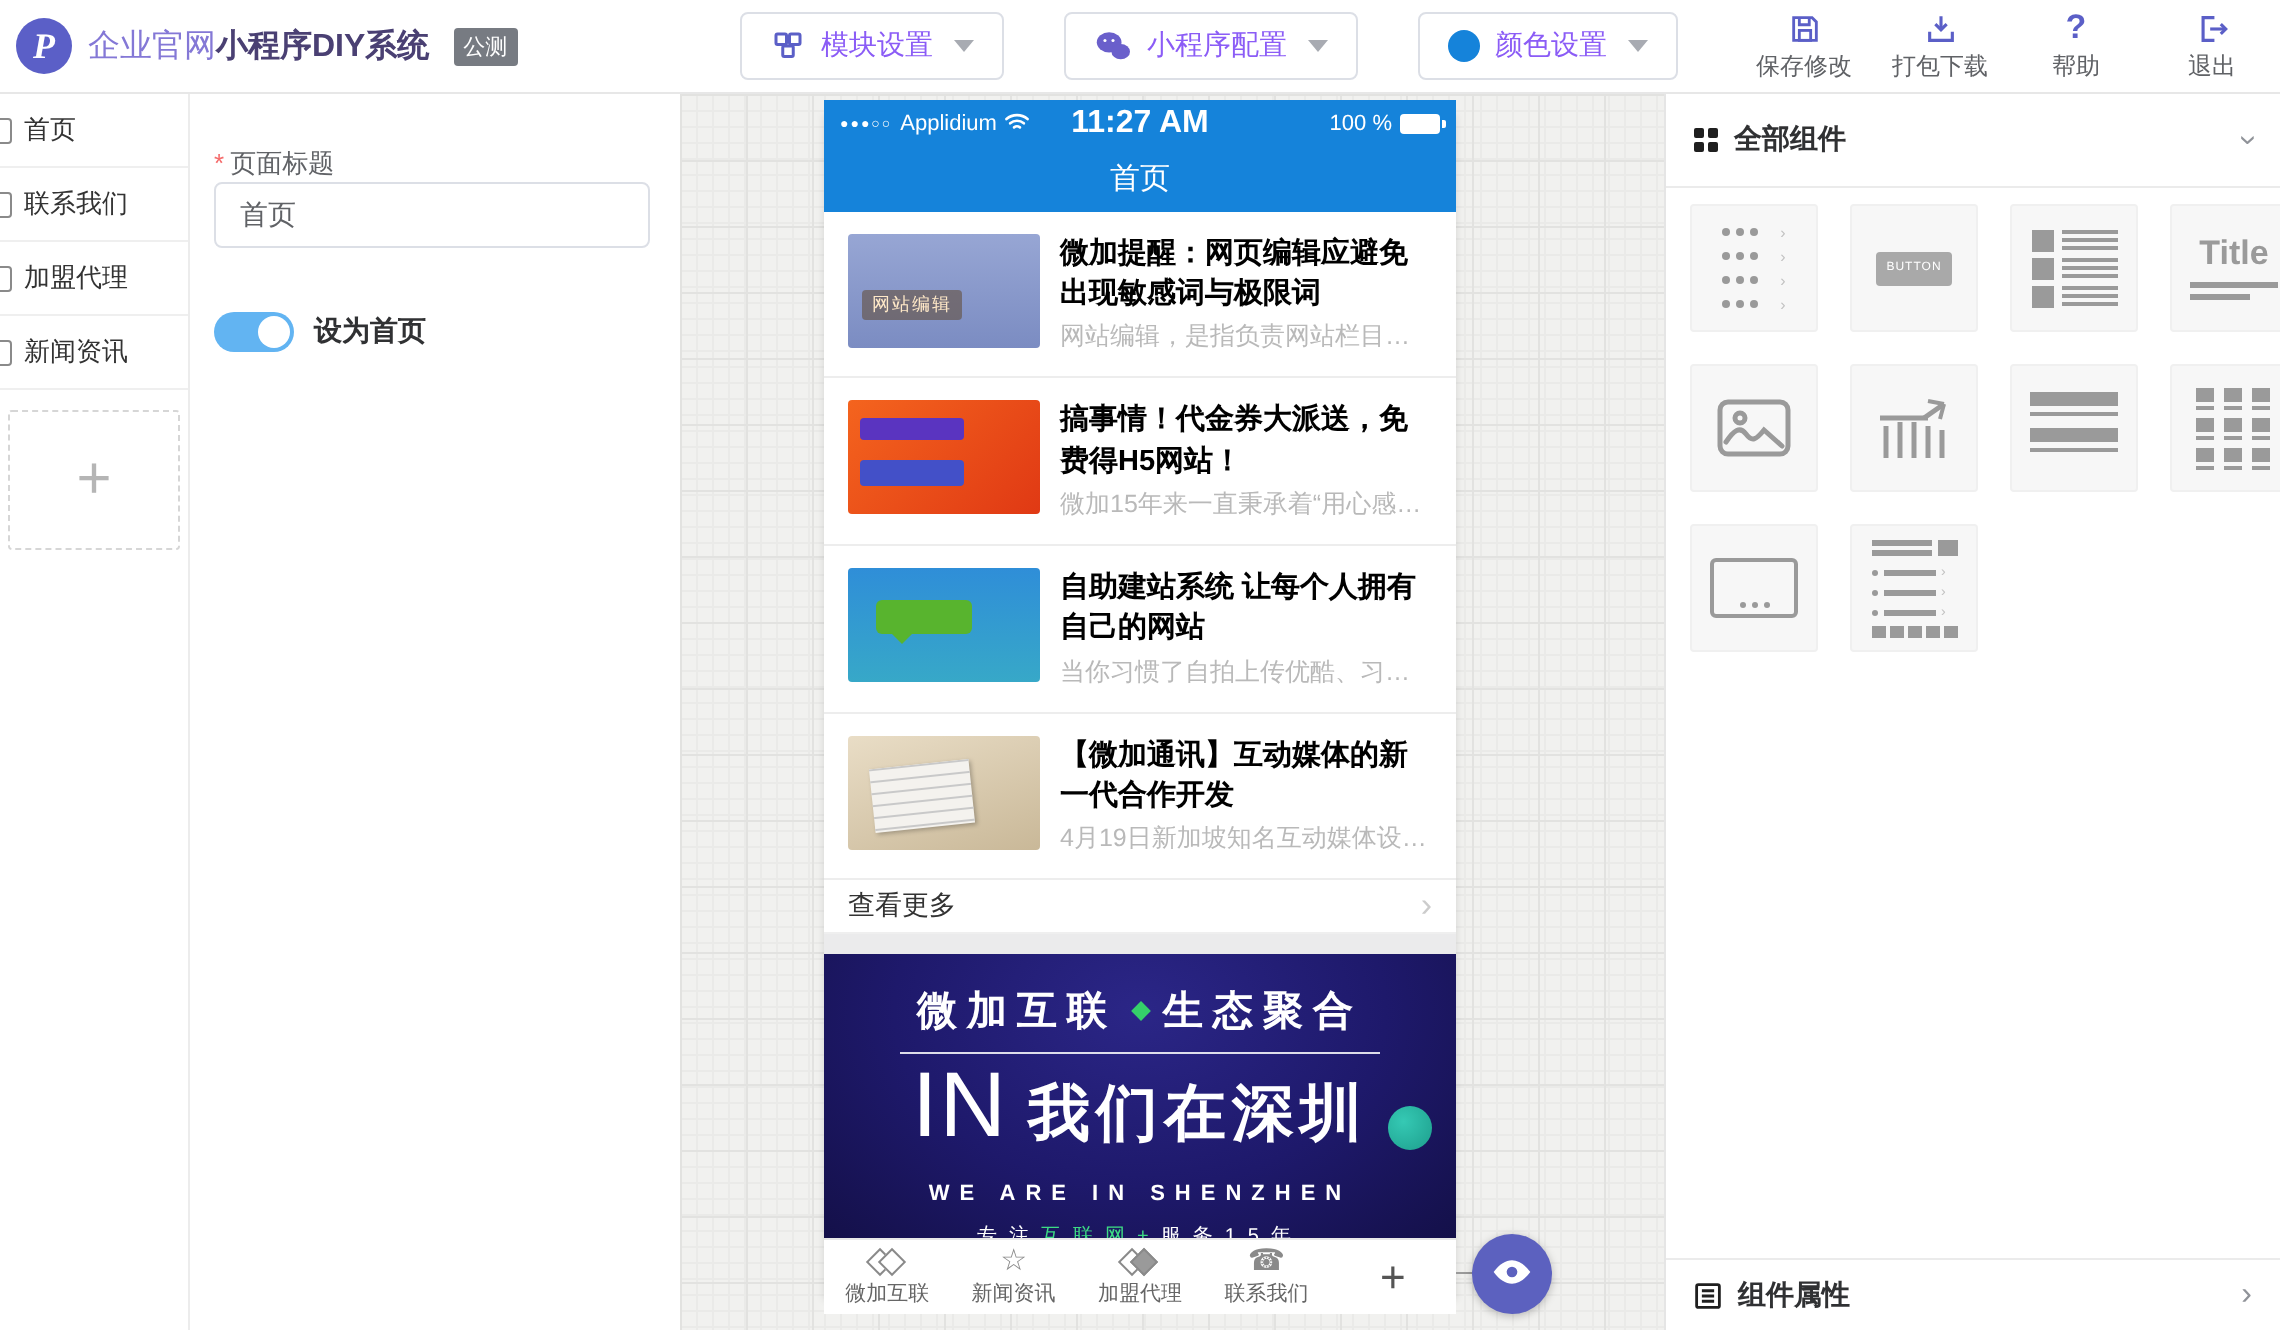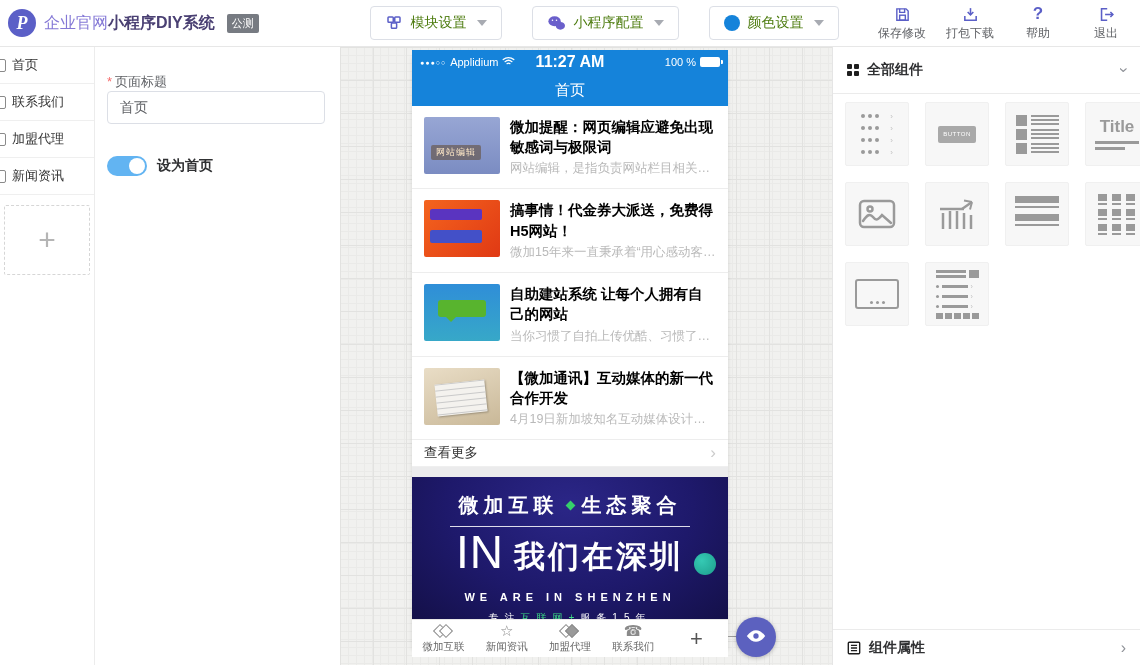--- a/index.html
+++ b/index.html
@@ -13,21 +13,21 @@
   .logo { width:28px; height:28px; border-radius:50%; background:var(--accent,#5b50c5); color:#fff;
           display:flex; align-items:center; justify-content:center; font-family:"Liberation Serif",serif;
           font-style:italic; font-weight:bold; font-size:18px; }
   .brand-title { font-size:16px; white-space:nowrap; }
   .brand-title .t1 { color:var(--title-light,#8478d6); }
   .brand-title .t2 { color:var(--title-dark,#4a4073); font-weight:bold; }
   .badge { background:#777b82; color:#fff; font-size:11px; padding:2px 5px; border-radius:2px; margin-left:4px; }
 
   .toolbar-center { flex:1; display:flex; justify-content:center; gap:30px; }
   .dd-btn { display:flex; align-items:center; gap:8px; height:34px; padding:0 14px;
-            border:1px solid #dcdfe6; border-radius:4px; background:#fff; font-size:14px; color:#4d7c0f; cursor:pointer; }
+            border:1px solid #dcdfe6; border-radius:4px; background:#fff; font-size:14px; color:#8b5cf6; cursor:pointer; }
   .dd-btn svg { display:block; }
   .caret { width:0; height:0; border-left:5px solid transparent; border-right:5px solid transparent;
            border-top:6px solid #a8abb2; margin-left:2px; }
   .color-dot { width:16px; height:16px; border-radius:50%; background:var(--phone-blue,#1583da); }
 
   .toolbar-right { display:flex; gap:20px; padding-right:10px; flex:none; }
   .action { display:flex; flex-direction:column; align-items:center; justify-content:center; gap:2px;
             font-size:12px; color:#606266; cursor:pointer; min-width:48px; }
   .action .aicon { color:var(--accent,#5b5fc7); height:18px; display:flex; align-items:flex-end; }
   .action .aicon.qmark { font-size:17px; font-weight:bold; line-height:18px; }
@@ -69,21 +69,21 @@
   .sb-left { display:flex; align-items:center; gap:4px; flex:1; }
   .sb-dots { font-size:7px; letter-spacing:1px; }
   .sb-time { flex:none; font-weight:bold; font-size:16px; }
   .sb-right { flex:1; display:flex; justify-content:flex-end; align-items:center; gap:4px; }
   .battery { width:20px; height:10px; background:#fff; border-radius:2px; position:relative; }
   .battery:after { content:""; position:absolute; right:-3px; top:3px; width:2px; height:4px; background:#fff; border-radius:0 1px 1px 0; }
   .navbar { height:31px; background:var(--phone-blue,#1583da); color:#fff; text-align:center;
             line-height:29px; font-size:15px; flex:none; }
 
   .news-item { display:flex; gap:10px; padding:11px 12px; border-bottom:1px solid #ededed; cursor:pointer; }
-  .thumb { width:76px; height:57px; border-radius:2px; flex:none; position:relative; overflow:hidden; }
+  .thumb { width:96px; height:57px; border-radius:2px; flex:none; position:relative; overflow:hidden; }
   .thumb.t1 { background:linear-gradient(180deg,#97a6d4,#7b8cc2); }
   .thumb.t1 .pill { position:absolute; left:7px; bottom:14px; background:rgba(96,72,48,.55); color:#ffe9c8;
                     font-size:9px; padding:1px 5px; border-radius:2px; letter-spacing:1px; }
   .thumb.t2 { background:linear-gradient(135deg,#f4641e,#e03914); }
   .thumb.t2 .bar1 { position:absolute; left:6px; top:9px; width:52px; height:11px; background:#5a34c0; border-radius:2px; }
   .thumb.t2 .bar2 { position:absolute; left:6px; top:30px; width:52px; height:13px; background:#4350c8; border-radius:2px; }
   .thumb.t3 { background:linear-gradient(180deg,#2f8ed8,#37a8c8); }
   .thumb.t3 .bubble { position:absolute; left:14px; top:16px; width:48px; height:17px; background:#58b42e; border-radius:3px; }
   .thumb.t3 .bubble:after { content:""; position:absolute; left:8px; bottom:-5px; border:5px solid transparent; border-top-color:#58b42e; border-bottom:0; }
   .thumb.t4 { background:linear-gradient(160deg,#e9ddc6,#c9b898); }

